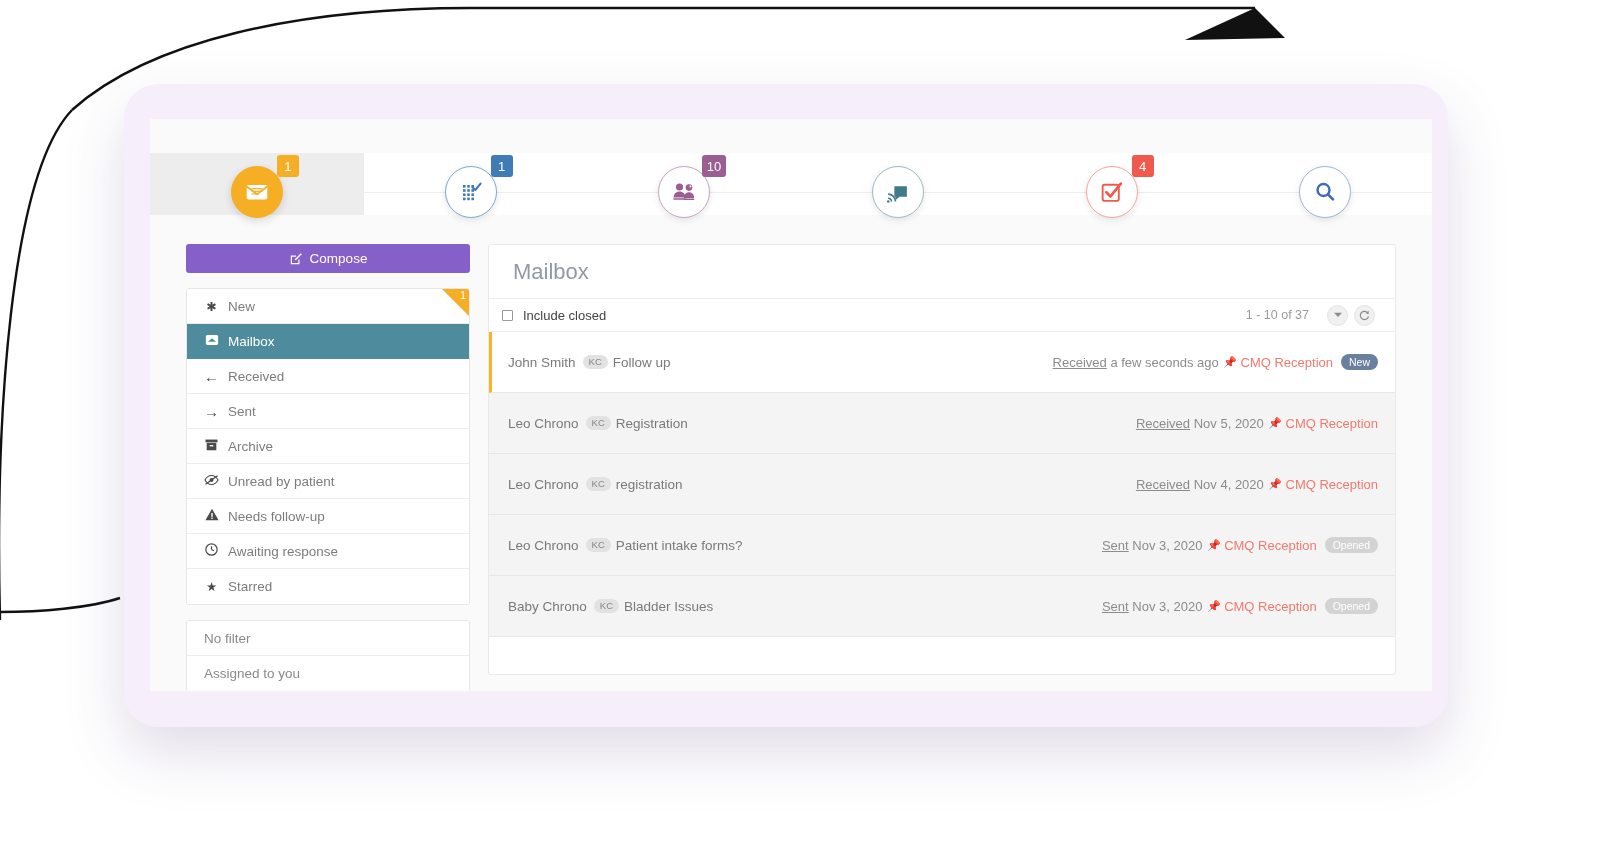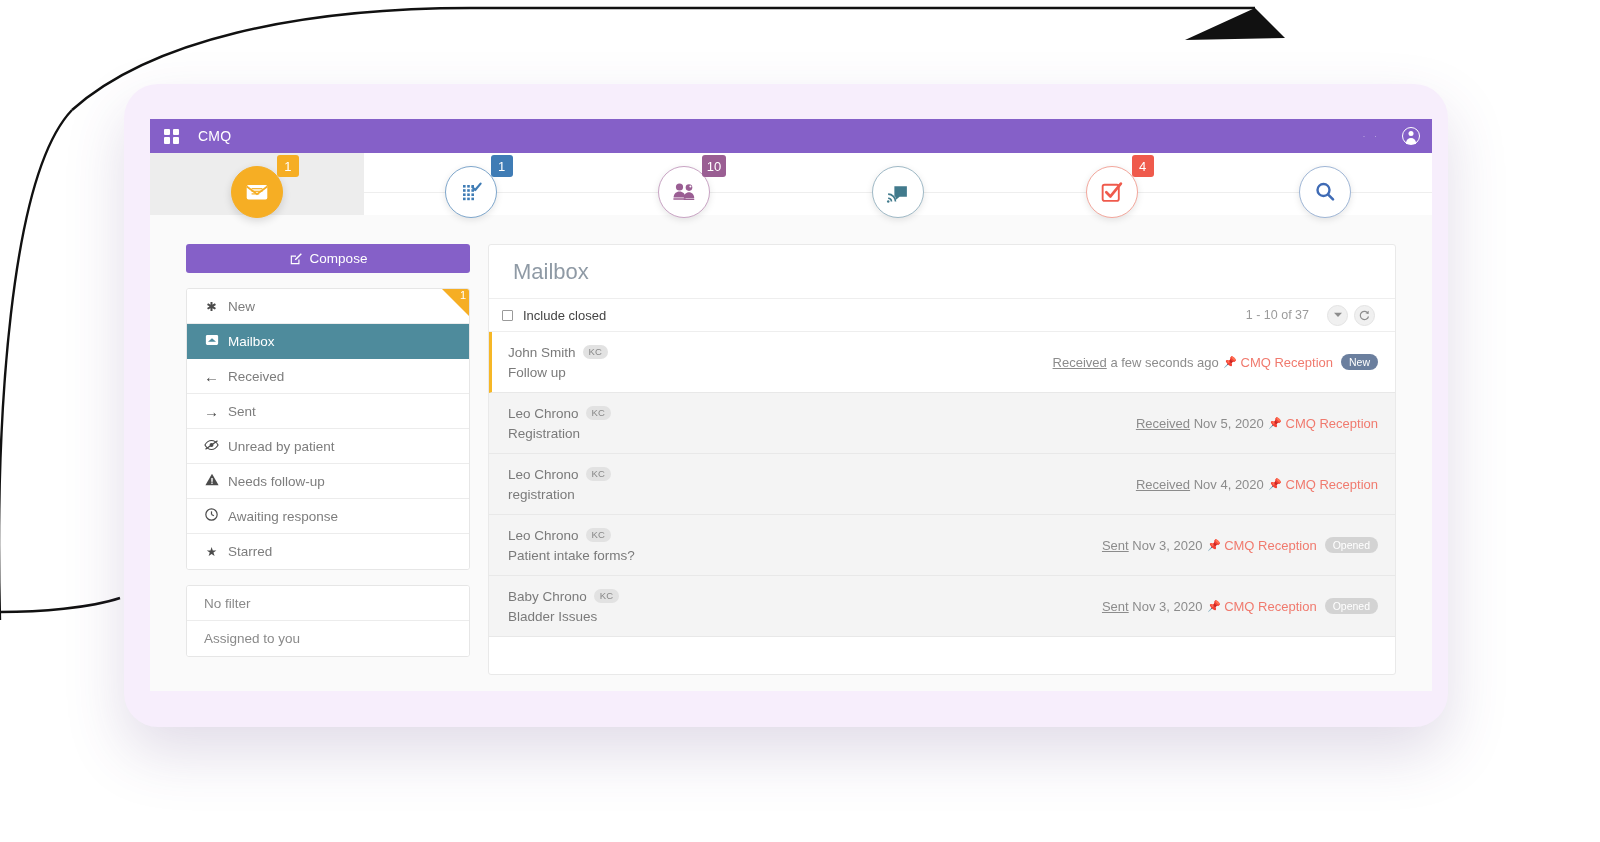--- a/index.html
+++ b/index.html
@@ -193,21 +193,21 @@
   .msg-row {
     position: relative;
     height: 61px;
     display: flex; align-items: center;
     padding: 0 17px 0 19px;
     border-bottom: 1px solid #e8e8e8;
     background: #f4f4f4;
     cursor: pointer;
   }
   .msg-row.unread { background: #ffffff; border-left: 3px solid #f6b726; padding-left: 16px; }
-  .msg-left { display: flex; flex-direction: column; gap: 5px; }
+  .msg-left { display: flex; gap: 5px; }
   .msg-from-line { display: flex; align-items: center; gap: 7px; }
   .msg-from { font-size: 13.5px; color: #7a7a7a; }
   .kc-chip {
     background: #e2e2e2; color: #888; font-size: 9.5px;
     border-radius: 9px; padding: 2px 6px 2.5px 6px; line-height: 1;
   }
   .msg-subject { font-size: 13.5px; color: #7a7a7a; }
   .msg-right { margin-left: auto; display: flex; flex-direction: row; align-items: flex-end; gap: 5px; }
   .msg-meta { font-size: 13px; color: #8c8c8c; }
   .msg-meta u { text-decoration: underline; }
@@ -229,32 +229,20 @@
   <svg class="deco" viewBox="0 0 1600 842" xmlns="http://www.w3.org/2000/svg">
     <path d="M1255 8 L470 8 C300 8 150 40 72 110" fill="none" stroke="#111111" stroke-width="2.4"></path>
     <path d="M1255 8 L1285 38 L1185 40 Z" fill="#111111"></path>
     <path d="M72 110 C10 175 -5 420 0 620" fill="none" stroke="#111111" stroke-width="2.4"></path>
     <path d="M0 612 C40 612 90 608 120 598" fill="none" stroke="#111111" stroke-width="2.4"></path>
   </svg>
 
   <div class="device">
     <div class="screen">
 
-      <div class="titlebar">
-        <span class="grid-icon">
-          <i></i>
-            <i></i>
-            <i></i>
-            <i></i>
-        </span>
-        <span class="app-title">CMQ</span>
-        <span class="titlebar-spacer"></span>
-        <span class="tb-dots">· ·</span>
-        <span class="account-icon"></span>
-      </div>
 
       <div class="navstrip">
 
         <div class="nav-cell active">
           <div class="nav-circle filled">
             <svg width="26" height="26" viewBox="0 0 24 24">
               <rect x="2.5" y="5.5" width="19" height="13.5" rx="1.6" fill="#ffffff"></rect>
               <path d="M2.5 7 L12 14 L21.5 7" fill="none" stroke="#f6ae24" stroke-width="1.7"></path>
               <rect x="7" y="8.4" width="10" height="1.1" fill="#f6ae24"></rect>
               <rect x="7" y="10.8" width="10" height="1.1" fill="#f6ae24"></rect>
@@ -371,20 +359,30 @@
             <div class="nav-item">
               <span class="ic" style="font-size: 15px;">←</span>
               <span>Received</span>
             </div>
 
             <div class="nav-item">
               <span class="ic" style="font-size: 15px;">→</span>
               <span>Sent</span>
             </div>
 
+            <div class="nav-item">
+              <span class="ic">
+                <svg width="13" height="12" viewBox="0 0 14 13">
+                  <rect x="0.5" y="0.6" width="13" height="3" fill="#4b4b4b"></rect>
+                  <rect x="1.8" y="4.2" width="10.4" height="8" fill="#4b4b4b"></rect>
+                  <rect x="5" y="6.6" width="4" height="1.4" fill="#ffffff"></rect>
+                </svg>
+              </span>
+              <span>Archive</span>
+            </div>
 
             <div class="nav-item">
               <span class="ic">
                 <svg width="15" height="12" viewBox="0 0 16 12">
                   <path d="M1 6 C3 2.4 5.6 1.2 8 1.2 C10.4 1.2 13 2.4 15 6 C13 9.6 10.4 10.8 8 10.8 C5.6 10.8 3 9.6 1 6 Z" fill="none" stroke="#4b4b4b" stroke-width="1.2"></path>
                   <circle cx="8" cy="6" r="2.1" fill="#4b4b4b"></circle>
                   <line x1="1.6" y1="10.6" x2="14.4" y2="1.4" stroke="#4b4b4b" stroke-width="1.4"></line>
                 </svg>
               </span>
               <span>Unread by patient</span>

